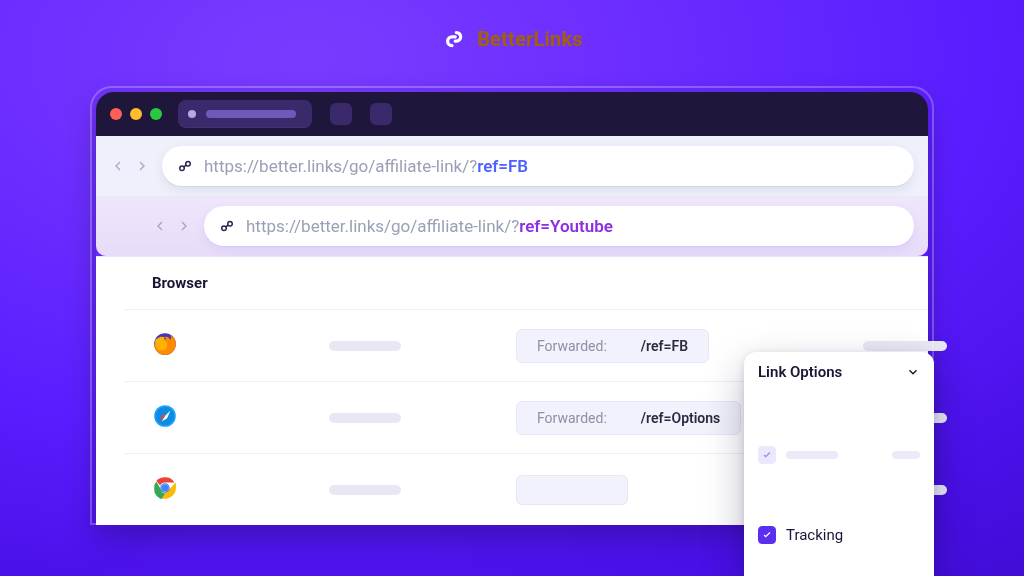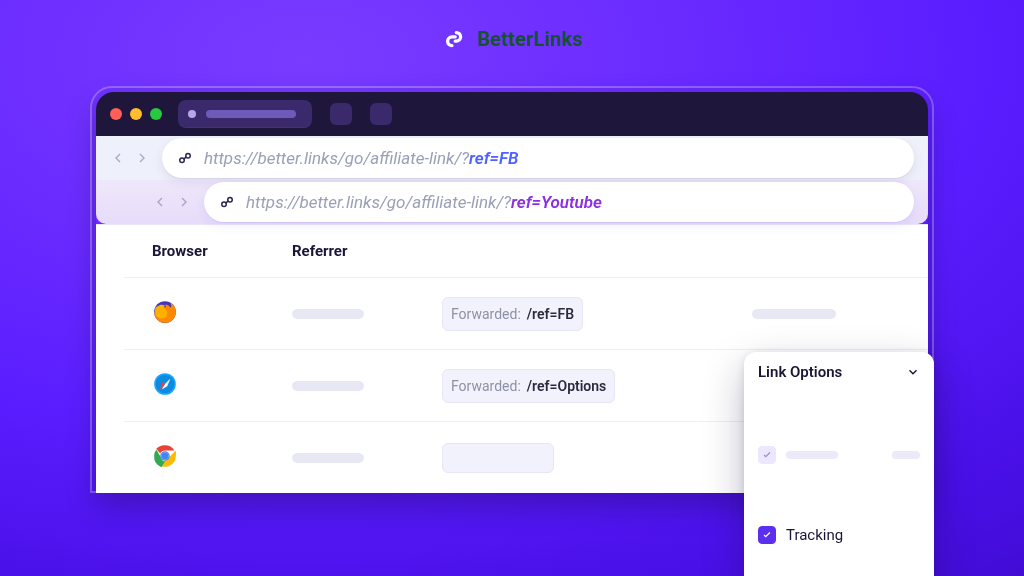--- a/index.html
+++ b/index.html
@@ -4,21 +4,21 @@
 <style>
   * { box-sizing: border-box; margin: 0; padding: 0; }
   html, body { width: 1024px; height: 576px; overflow: hidden; font-family: -apple-system, BlinkMacSystemFont, "Segoe UI", Roboto, Helvetica, Arial, sans-serif; }
   body {
     background: radial-gradient(120% 120% at 30% 10%, #7a3bff 0%, #6a2bff 30%, #5a1dff 55%, #4a10e8 80%, #3f0bd0 100%);
     position: relative;
   }
   
   .brand {
     position: absolute; top: 26px; left: 50%; transform: translateX(-50%);
-    display: flex; align-items: center; gap: 10px; color: #14532d;
+    display: flex; align-items: center; gap: 10px; color: #a16207;
   }
   .brand-logo {
     width: 26px; height: 26px; display: inline-block;
   }
   .brand-name { font-size: 20px; font-weight: 700; letter-spacing: .2px; }
 
   
   .browser {
     position: absolute; left: 96px; top: 92px; width: 832px;
     border-radius: 18px 18px 0 0; overflow: visible;
@@ -41,22 +41,21 @@
     box-shadow: inset 0 -1px 0 rgba(255,255,255,.04);
   }
   .tab .tdot{width:8px;height:8px;border-radius:50%;background:#b6a7e8;}
   .tab .tbar{width:90px;height:8px;border-radius:6px;background:#6e5bb9;}
   .pill{ margin-left:10px; width:22px; height:22px; border-radius:6px; background:#3a2a6b; }
   .titlebar .plus{ width:22px; }
 
   
   .urlbar {
     display:flex; align-items:center; gap:12px;
-    padding: 2px 14px;
-    font-style: italic;
+    padding: 10px 14px;
   }
   .urlbar.primary { background:#eef0fb; }
   .urlbar.secondary {
     background: linear-gradient(180deg,#efe7fb,#e7dcf9);
     border-radius: 0 0 10px 10px;
   }
   .nav-arrows { display:flex; gap:8px; color:#8f88b3; opacity:.7; }
   .nav-arrows svg{width:16px;height:16px;}
   .url-field {
     flex:1; background:#fff; border-radius: 22px; height: 40px;
@@ -73,32 +72,33 @@
   
   .panel {
     background:#fff;
     border-top:1px solid #e9e7f7;
   }
   .thead, .trow {
     display:grid;
     grid-template-columns: 140px 150px 310px 1fr;
     align-items:center;
     padding: 0 28px;
+    gap: 37px;
   }
   .thead { height:52px; font-weight:700; color:#1c1536; font-size:15px; }
   .trow { height:72px; border-top:1px solid #eeeefb; }
   .skeleton { height:10px; border-radius:6px; background:#e8e8f5; }
   .ip .skeleton{ width:72px; }
   .ref .skeleton{ width:84px; }
   .param-box{
     display:inline-flex; align-items:center; gap:6px;
     background:#f1f2fb; border:1px solid #e6e6f6; border-radius:6px;
-    padding:8px 8px; color:#8e90a6; font-size:14px;
-  }
-  .param-box .strong{ color:#2a2b3f; font-weight:600; }
+    padding:8px 20px; color:#8e90a6; font-size:14px;
+  }
+  .param-box .strong{ color:#2a2b3f; font-weight:600;margin-left:28px; }
   .empty-param{ width:112px; height:30px; border-radius:6px; background:#f1f2fb; border:1px solid #e6e6f6; }
   .browser-icon{ width:26px; height:26px; }
 
   
   .popover{
     position:absolute; right:-6px; top:260px; width:190px;
     background:#fff; border-radius:12px;
     box-shadow: 0 16px 40px rgba(20,10,60,.28), 0 2px 8px rgba(20,10,60,.12);
     padding:9px 12px 10px 12px;
     z-index: 10;
@@ -184,21 +184,20 @@
       </svg>
       <span class="url-text">
         <span>https://better.links/go/affiliate-link/?</span><span class="url-highlight">ref=Youtube</span>
       </span>
     </div>
   </div>
 
   <div class="panel" style="padding-left:28px;">
     <div class="thead">
       <div>Browser</div>
-      <div>Referrer</div>
     </div>
 
     <div class="trow">
       <div>
         <svg class="browser-icon" viewBox="0 0 24 24">
           <circle cx="12" cy="12" r="10" fill="#4436b8"></circle>
           <path d="M2 12a10 10 0 0 0 20 0c0-4-2-7-5-8 1 2 1 3 0 4-1-2-3-3-5-3 1 1 1 2 0 3-1-1-3-1-4 0 1 0 2 1 2 3-2 0-3 1-4 3-1-1-2-1-4-2z" fill="#ff8a00"></path>
           <path d="M5 7c2-2 5-2 7-1-1 1-1 2 0 3 1 1 2 2 2 4 0 3-2 5-5 5-4 0-7-4-6-9 0-1 1-2 2-2z" fill="#ffb100"></path>
         </svg>
       </div>

